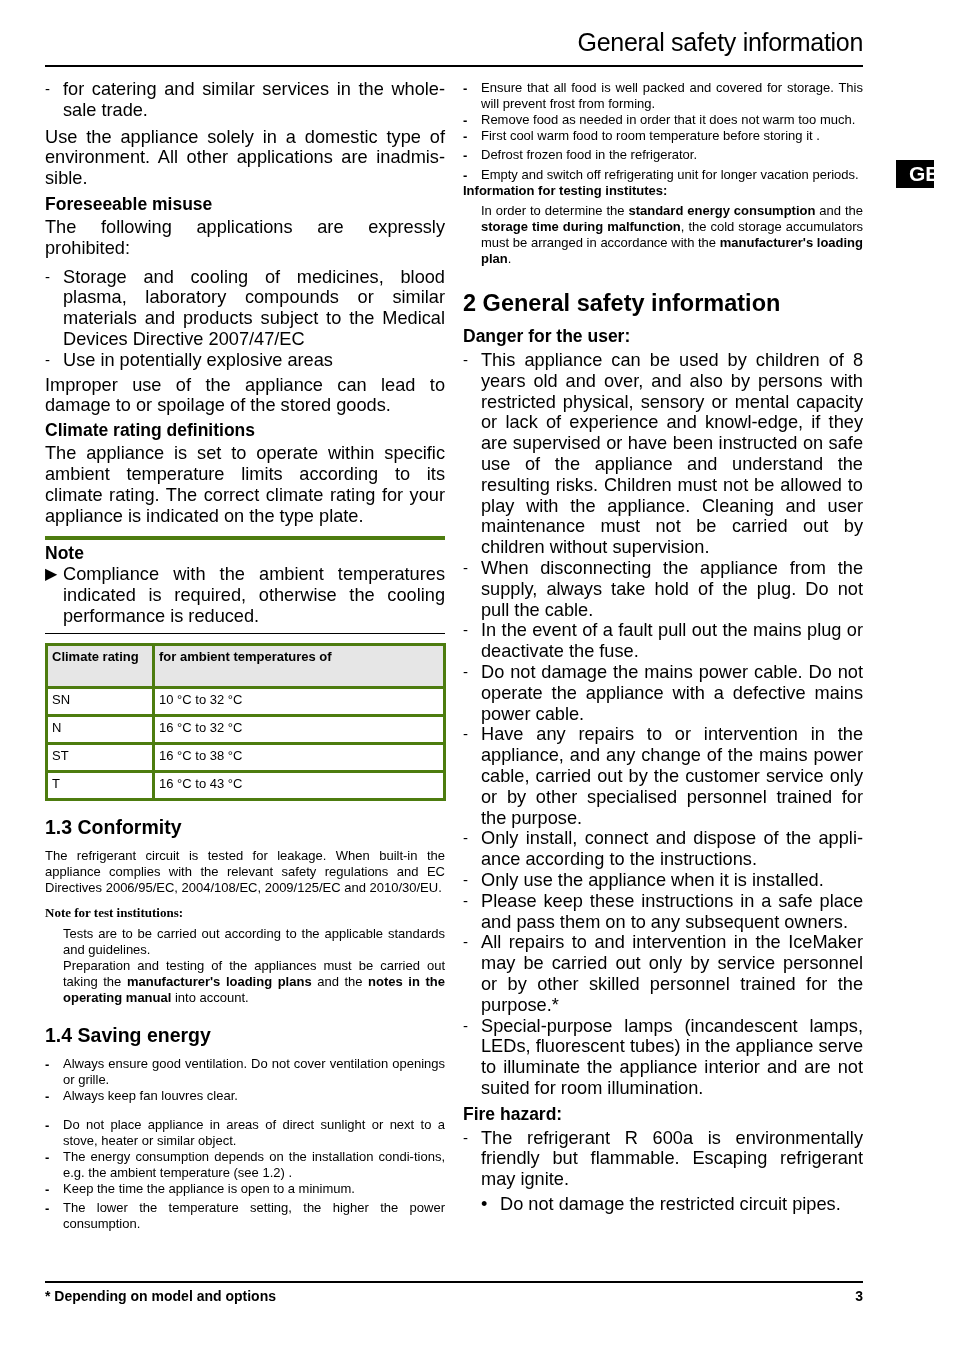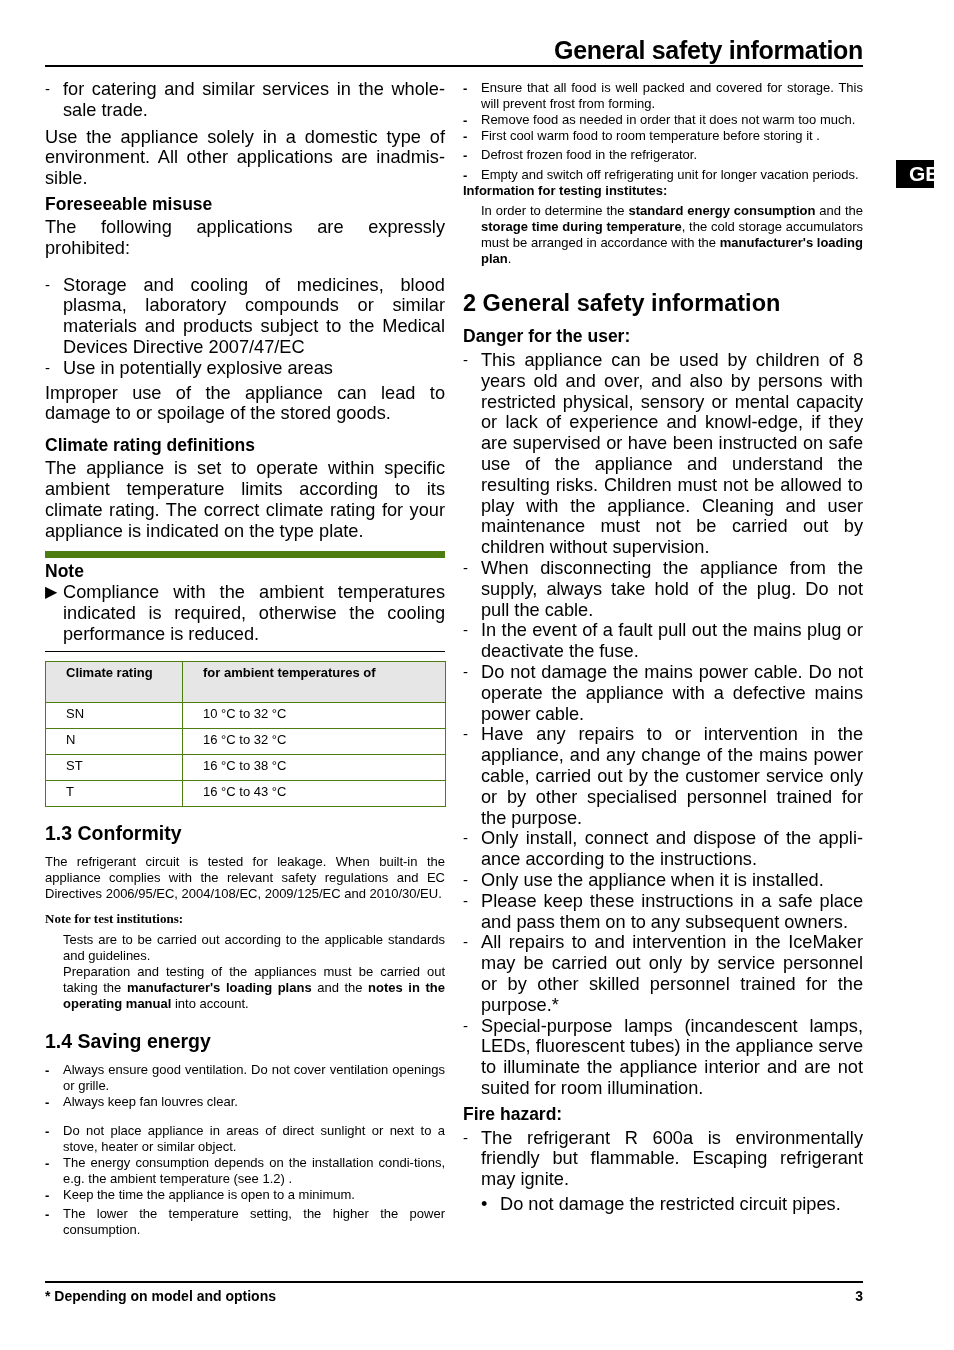--- a/index.html
+++ b/index.html
@@ -1,40 +1,40 @@
 <!DOCTYPE html>
 <html><head>
 <meta charset="utf-8">
 <style>
   html, body { margin: 0; padding: 0; background: #ffffff; }
   body { width: 954px; height: 1350px; position: relative; overflow: hidden;
          font-family: "Liberation Sans", sans-serif; color: #000; }
-  .page-title { position: absolute; right: 91px; top: 36px; font-size: 25px; font-weight: bold; letter-spacing: -0.3px; }
+  .page-title { position: absolute; right: 91px; top: 28px; font-size: 25px; font-weight: normal; letter-spacing: -0.3px; }
   .header-rule { position: absolute; left: 45px; width: 818px; top: 65px; height: 2px; background: #000; }
   .lang-tab { position: absolute; left: 896px; top: 160px; width: 38px; height: 28px; background: #000; color: #fff;
               font-size: 21px; font-weight: bold; line-height: 28px; text-indent: 13px; }
   .col { position: absolute; top: 78px; }
   .col-left { left: 45px; width: 400px; }
   .col-right { left: 463px; width: 400px; }
   .p-lg { font-size: 18.2px; line-height: 20.8px; text-align: justify; margin: 0; }
   .p-sm { font-size: 13px; line-height: 16px; text-align: justify; margin: 0; }
   .dash-lg { position: relative; padding-left: 18px; font-size: 18.2px; line-height: 20.8px; text-align: justify; }
   .dash-lg::before { content: "-"; position: absolute; left: 0; top: 0; font-size: 15px; }
   .dash-sm { position: relative; padding-left: 18px; font-size: 13px; line-height: 16px; text-align: justify; }
   .dash-sm::before { content: "-"; position: absolute; left: 0; top: 1px; font-weight: bold; font-size: 13px; }
   .subhead { font-size: 17.5px; font-weight: bold; margin: 0; line-height: 22px; }
   .subhead-sm { font-size: 13px; font-weight: bold; margin: 0; line-height: 16px; }
   .h2 { font-size: 19.5px; font-weight: bold; margin: 0; line-height: 24px; }
   .h1 { font-size: 23.5px; font-weight: bold; margin: 0; line-height: 28px; }
   .indent-sm { padding-left: 18px; font-size: 13px; line-height: 16px; text-align: justify; }
-  .note-box { border-top: 7px solid #4d7c0f; border-bottom: 1px solid #000; padding: 2px 0 6px 0; }
+  .note-box { border-top: 4px solid #4d7c0f; border-bottom: 1px solid #000; padding: 2px 0 6px 0; }
   .note-row { position: relative; padding-left: 18px; font-size: 18.2px; line-height: 20.8px; text-align: justify; }
   .note-row .arrow { position: absolute; left: 0; top: 0; font-size: 16px; }
   table.climate { border-collapse: collapse; width: 401px; font-size: 13px; }
-  table.climate td, table.climate th { border: 1px solid #4d7c0f; padding: 3px 20px; text-align: left; vertical-align: top; line-height: 16px; }
+  table.climate td, table.climate th { border: 3px solid #4d7c0f; padding: 3px 4px; text-align: left; vertical-align: top; line-height: 16px; }
   table.climate th { background: #e6e6e6; font-weight: bold; height: 34px; }
   table.climate td { height: 19px; }
   table.climate th.c1, table.climate td.c1 { width: 96px; }
   .bullet-lg { position: relative; padding-left: 37px; font-size: 18.2px; line-height: 20.8px; }
   .bullet-lg .dot { position: absolute; left: 18px; top: 0; }
   .footer-rule { position: absolute; left: 45px; width: 818px; top: 1281px; height: 2px; background: #000; }
   .footer-note { position: absolute; left: 45px; top: 1288px; font-size: 14px; font-weight: bold; }
   .page-number { position: absolute; right: 91px; top: 1288px; font-size: 14px; font-weight: bold; }
   b { font-weight: bold; }
 </style>
@@ -44,25 +44,25 @@
 <div class="page-title">General safety information</div>
 <div class="header-rule"></div>
 <div class="lang-tab">GB</div>
 
 <div class="col col-left">
   <div class="dash-lg" style="margin-top:1px;">for catering and similar services in the whole-sale trade.</div>
   <p class="p-lg" style="margin-top:6px;">Use the appliance solely in a domestic type of environment. All other applications are inadmis-sible.</p>
 
   <p class="subhead" style="margin-top:4px;">Foreseeable misuse</p>
   <p class="p-lg" style="margin-top:2px;">The following applications are expressly prohibited:</p>
-  <div class="dash-lg" style="margin-top:16px;">Storage and cooling of medicines, blood plasma, laboratory compounds or similar materials and products subject to the Medical Devices Directive 2007/47/EC</div>
+  <div class="dash-lg" style="margin-top:8px;">Storage and cooling of medicines, blood plasma, laboratory compounds or similar materials and products subject to the Medical Devices Directive 2007/47/EC</div>
   <div class="dash-lg">Use in potentially explosive areas</div>
   <p class="p-lg" style="margin-top:4px;">Improper use of the appliance can lead to damage to or spoilage of the stored goods.</p>
 
-  <p class="subhead" style="margin-top:10px;">Climate rating definitions</p>
+  <p class="subhead" style="margin-top:3px;">Climate rating definitions</p>
   <p class="p-lg" style="margin-top:2px;">The appliance is set to operate within specific ambient temperature limits according to its climate rating. The correct climate rating for your appliance is indicated on the type plate.</p>
 
   <div class="note-box" style="margin-top:10px;">
     <p class="subhead">Note</p>
     <div class="note-row">
       <span class="arrow">▶</span>
       <span>Compliance with the ambient temperatures indicated is required, otherwise the cooling performance is reduced.</span>
     </div>
   </div>
 
@@ -112,21 +112,21 @@
 
 <div class="col col-right" style="top:80px;">
   <div class="dash-sm">Ensure that all food is well packed and covered for storage. This will prevent frost from forming.</div>
   <div class="dash-sm">Remove food as needed in order that it does not warm too much.</div>
   <div class="dash-sm">First cool warm food to room temperature before storing it .</div>
   <div class="dash-sm" style="margin-top:3px;">Defrost frozen food in the refrigerator.</div>
   <div class="dash-sm" style="margin-top:4px;">Empty and switch off refrigerating unit for longer vacation periods.</div>
 
   <p class="subhead-sm" style="">Information for testing institutes:</p>
   <div class="indent-sm" style="margin-top:4px;">
-    <span>In order to determine the </span><b>standard energy consumption</b><span> and the </span><b>storage time during temperature</b><span>, the cold storage accumulators must be arranged in accordance with the </span><b>manufacturer's loading plan</b><span>.</span>
+    <span>In order to determine the </span><b>standard energy consumption</b><span> and the </span><b>storage time during malfunction</b><span>, the cold storage accumulators must be arranged in accordance with the </span><b>manufacturer's loading plan</b><span>.</span>
   </div>
 
   <p class="h1" style="margin-top:22px;">2 General safety information</p>
   <p class="subhead" style="margin-top:8px;">Danger for the user:</p>
   <div class="dash-lg" style="margin-top:3px;">This appliance can be used by children of 8 years old and over, and also by persons with restricted physical, sensory or mental capacity or lack of experience and knowl-edge, if they are supervised or have been instructed on safe use of the appliance and understand the resulting risks. Children must not be allowed to play with the appliance. Cleaning and user maintenance must not be carried out by children without supervision.</div>
   <div class="dash-lg">When disconnecting the appliance from the supply, always take hold of the plug. Do not pull the cable.</div>
   <div class="dash-lg">In the event of a fault pull out the mains plug or deactivate the fuse.</div>
   <div class="dash-lg">Do not damage the mains power cable. Do not operate the appliance with a defective mains power cable.</div>
   <div class="dash-lg">Have any repairs to or intervention in the appliance, and any change of the mains power cable, carried out by the customer service only or by other specialised personnel trained for the purpose.</div>
   <div class="dash-lg">Only install, connect and dispose of the appli-ance according to the instructions.</div>

